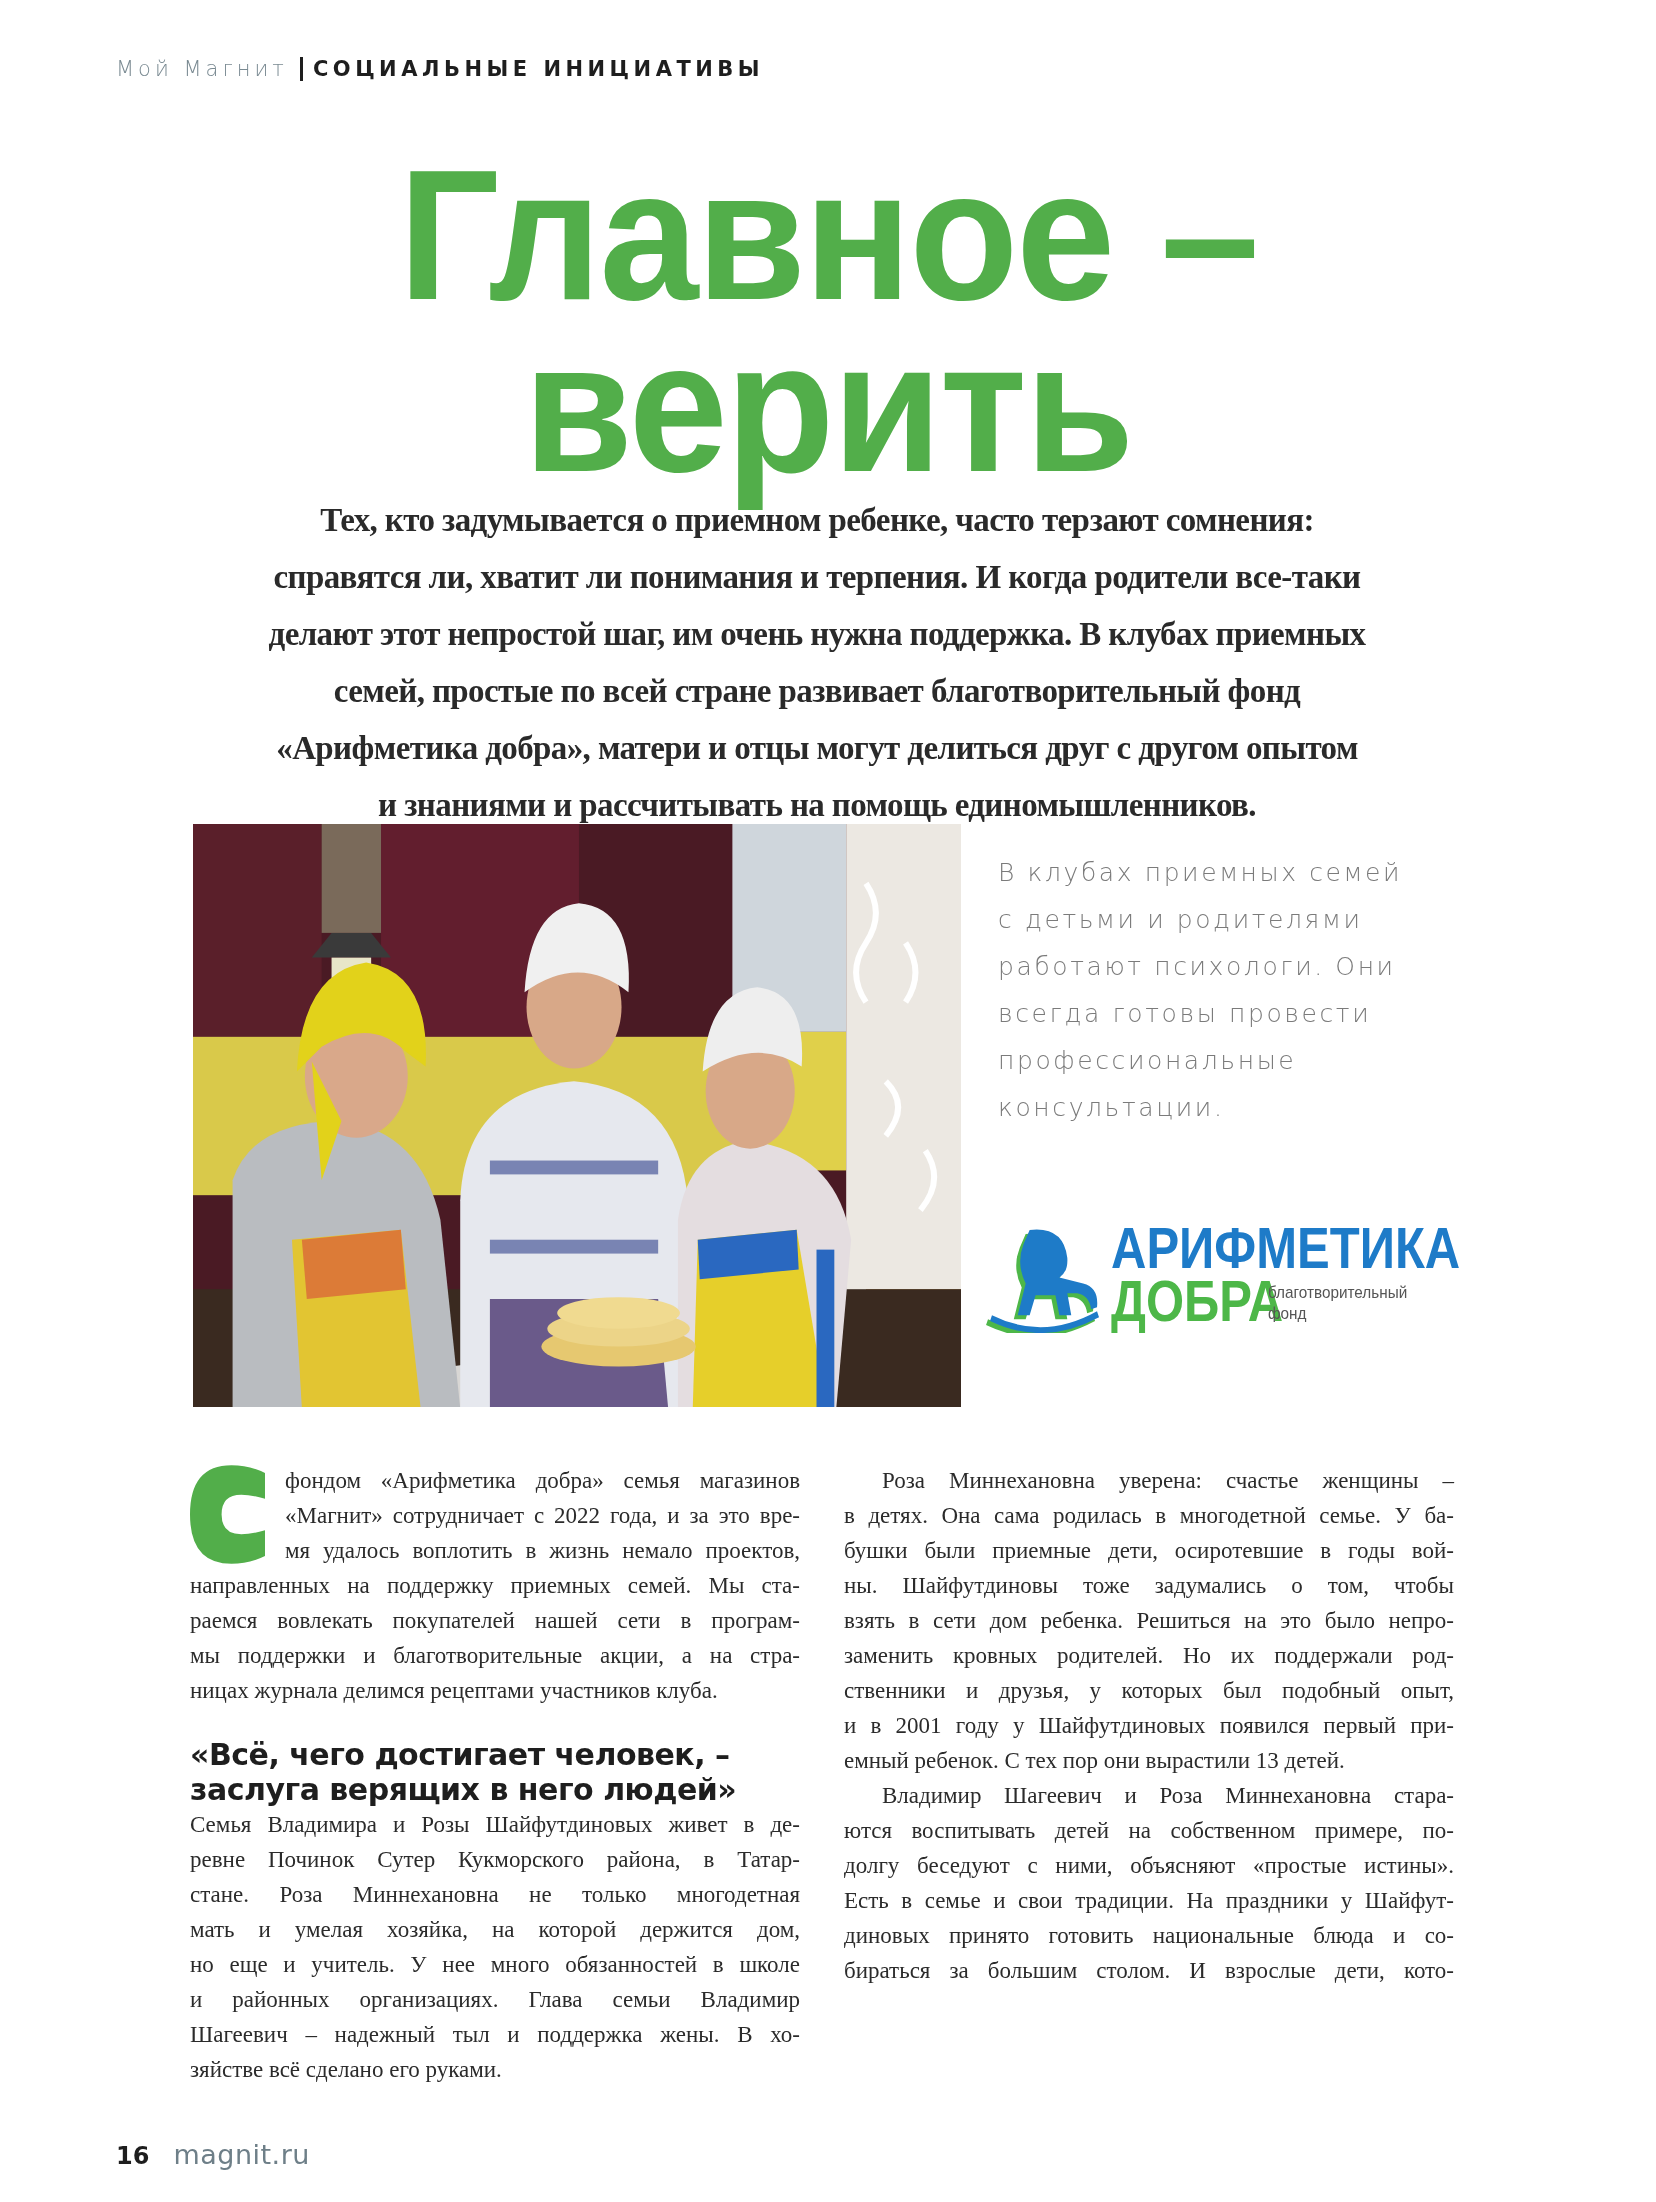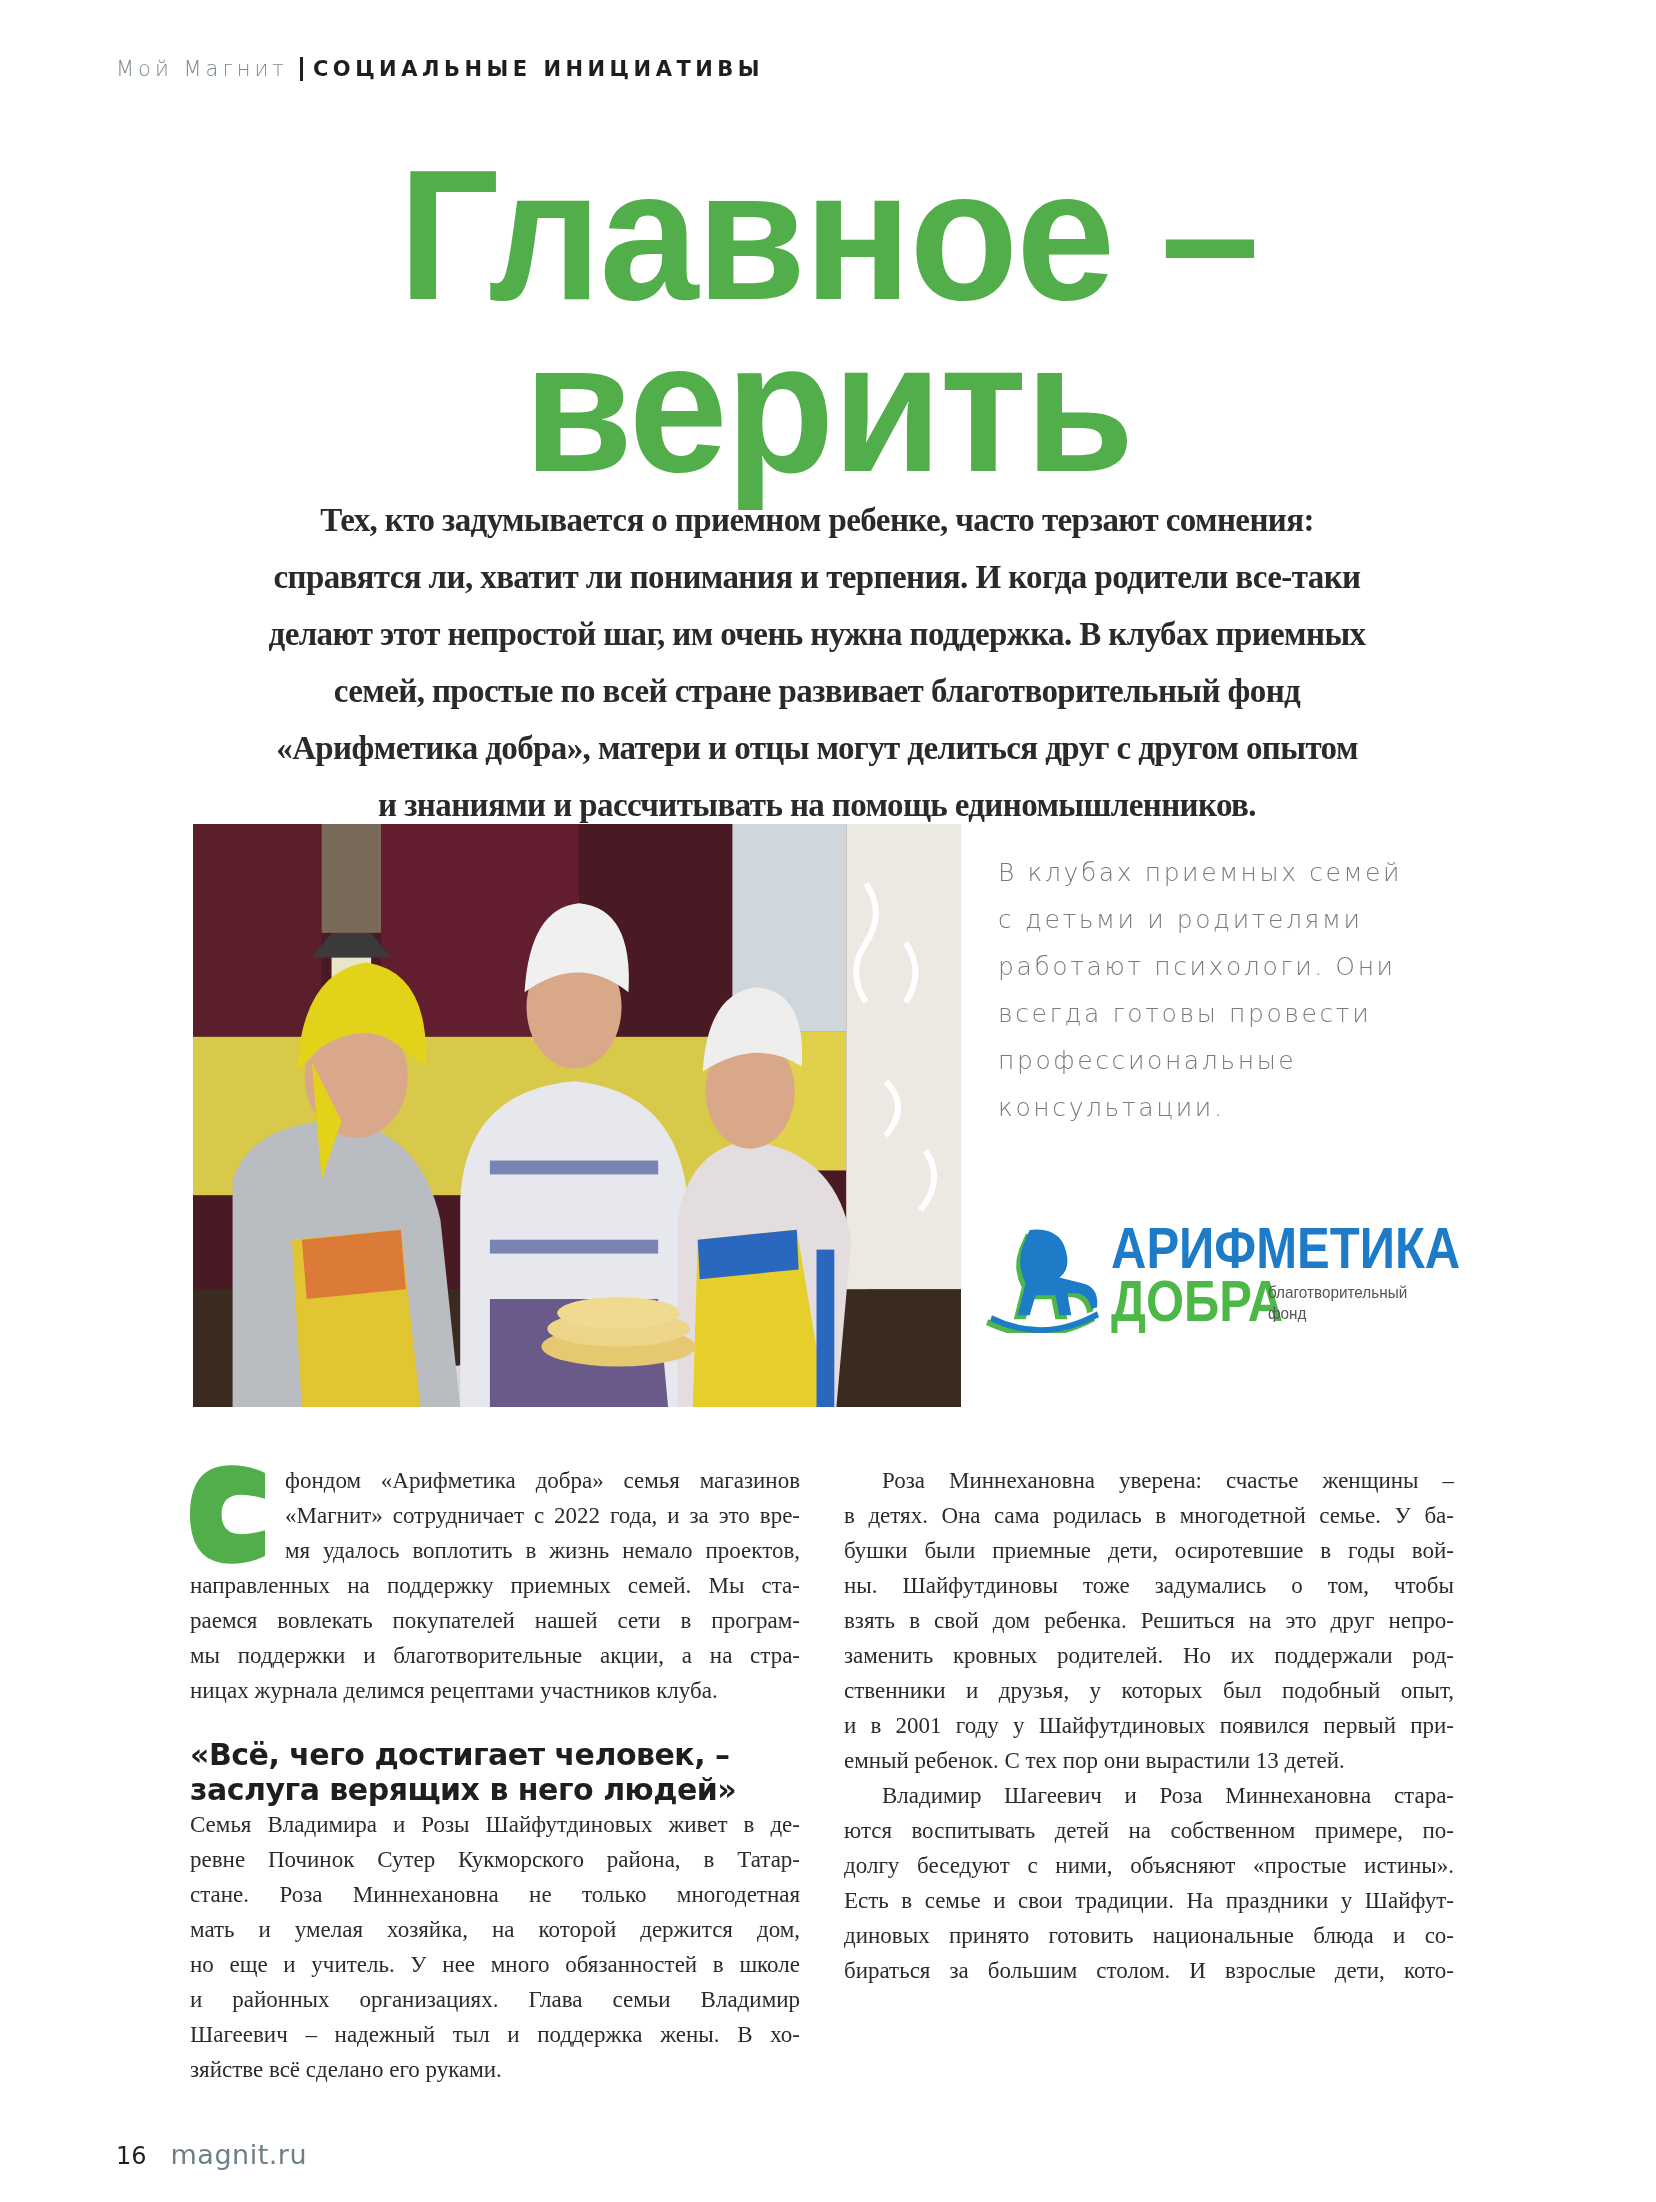--- a/index.html
+++ b/index.html
@@ -55,21 +55,21 @@
 
   .dropcap-wrap { position: relative; }
   .dropcap { position: absolute; left: 0; top: 2px; width: 75px; height: 99px; }
   .dropcap-lines .line.dc { margin-left: 95px; }
 
   .subhead { font-family: "DejaVu Sans", sans-serif; font-weight: 700; font-size: 30px; line-height: 35px;
              color: #1e1e1e; letter-spacing: -0.5px; margin-top: 29px; white-space: nowrap; }
 
   
   .footer { position: absolute; left: 116px; top: 2139px; display: flex; align-items: baseline; }
-  .page-num { font-family: "DejaVu Sans", sans-serif; font-weight: 400; font-size: 24px; color: #1e1e1e; }
+  .page-num { font-family: "DejaVu Sans", sans-serif; font-weight: 700; font-size: 24px; color: #1e1e1e; }
   .site { font-family: "DejaVu Sans", sans-serif; font-weight: 400; font-size: 27px; color: #6e7f88; margin-left: 24px; letter-spacing: 0.5px; }
 </style>
 </head>
 <body>
 
 <div class="running-head">
   <span class="rh-brand">Мой Магнит</span>
   <span class="rh-sep"></span>
   <span class="rh-section">СОЦИАЛЬНЫЕ ИНИЦИАТИВЫ</span>
 </div>
@@ -197,21 +197,21 @@
     <span class="line last">зяйстве всё сделано его руками.</span>
   </div>
 </div>
 
 <div class="col col-right">
   <div>
     <span class="line indent">Роза Миннехановна уверена: счастье женщины –</span>
     <span class="line">в детях. Она сама родилась в многодетной семье. У ба-</span>
     <span class="line">бушки были приемные дети, осиротевшие в годы вой-</span>
     <span class="line">ны. Шайфутдиновы тоже задумались о том, чтобы</span>
-    <span class="line">взять в свой дом ребенка. Решиться на это друг непро-</span>
+    <span class="line">взять в сети дом ребенка. Решиться на это было непро-</span>
     <span class="line">заменить кровных родителей. Но их поддержали род-</span>
     <span class="line">ственники и друзья, у которых был подобный опыт,</span>
     <span class="line">и в  2001 году у Шайфутдиновых появился первый при-</span>
     <span class="line last">емный ребенок. С тех пор они вырастили 13 детей.</span>
   </div>
   <div>
     <span class="line indent">Владимир Шагеевич и Роза Миннехановна стара-</span>
     <span class="line">ются воспитывать детей на собственном примере, по-</span>
     <span class="line">долгу беседуют с ними, объясняют «простые истины».</span>
     <span class="line">Есть в семье и свои традиции. На праздники у Шайфут-</span>

